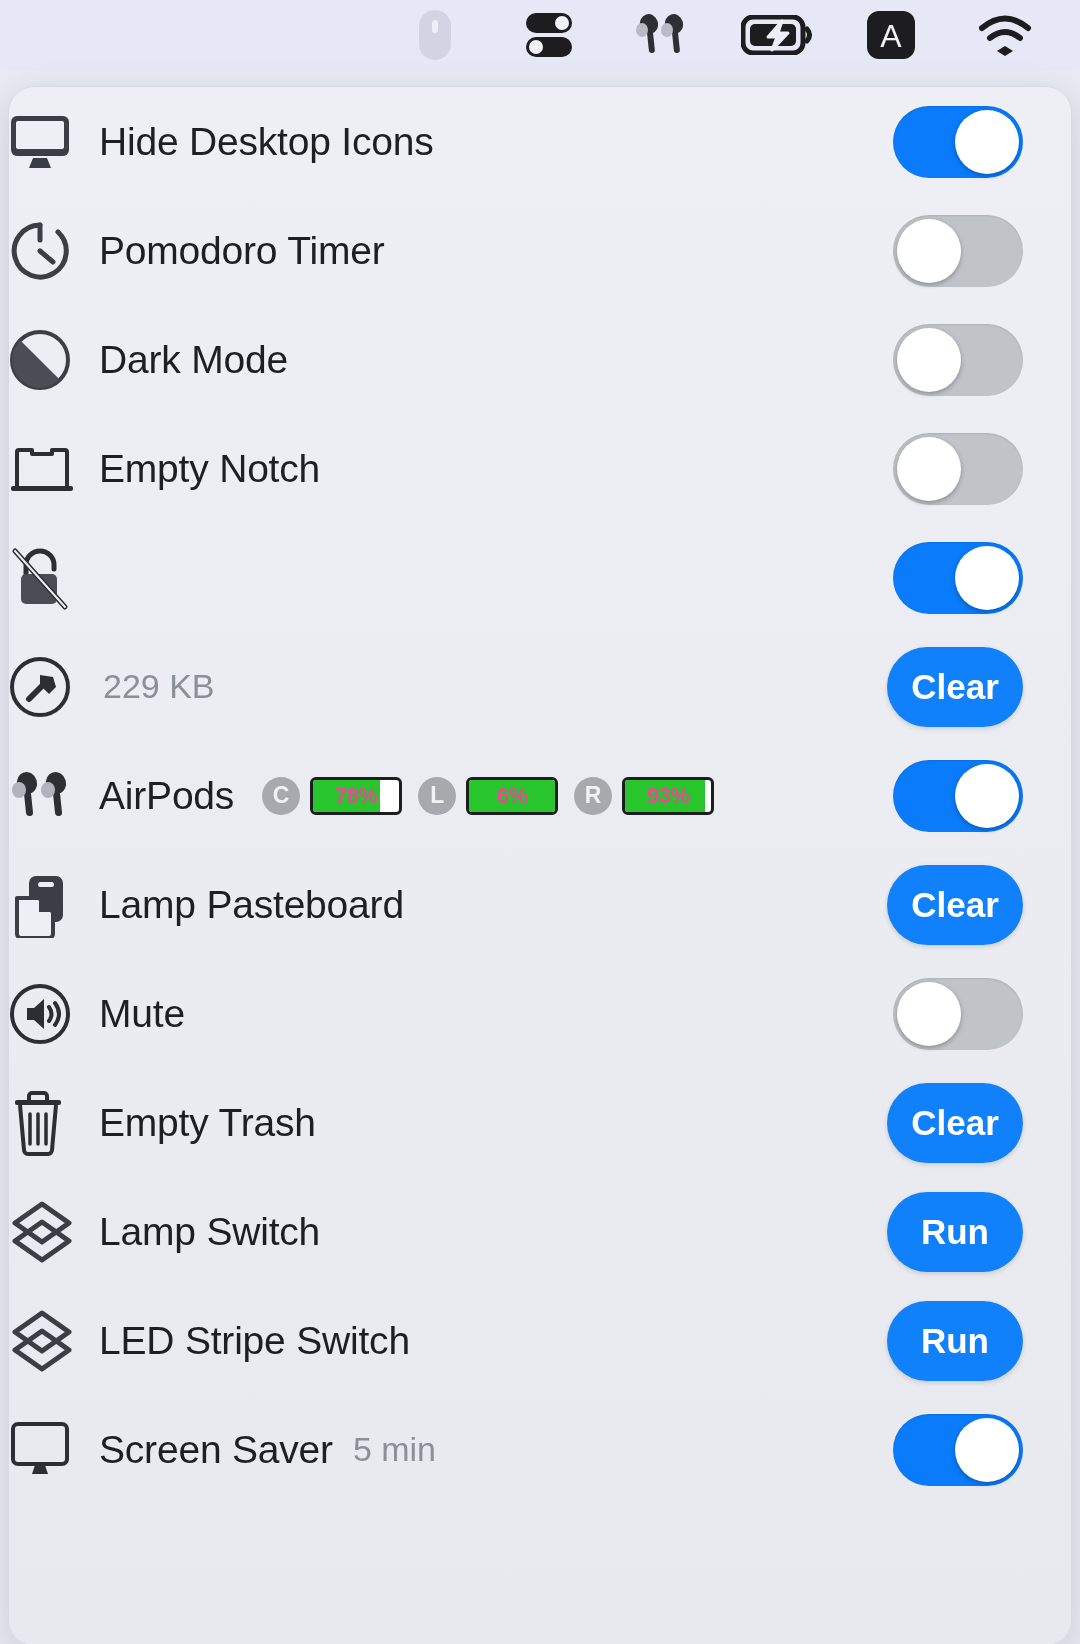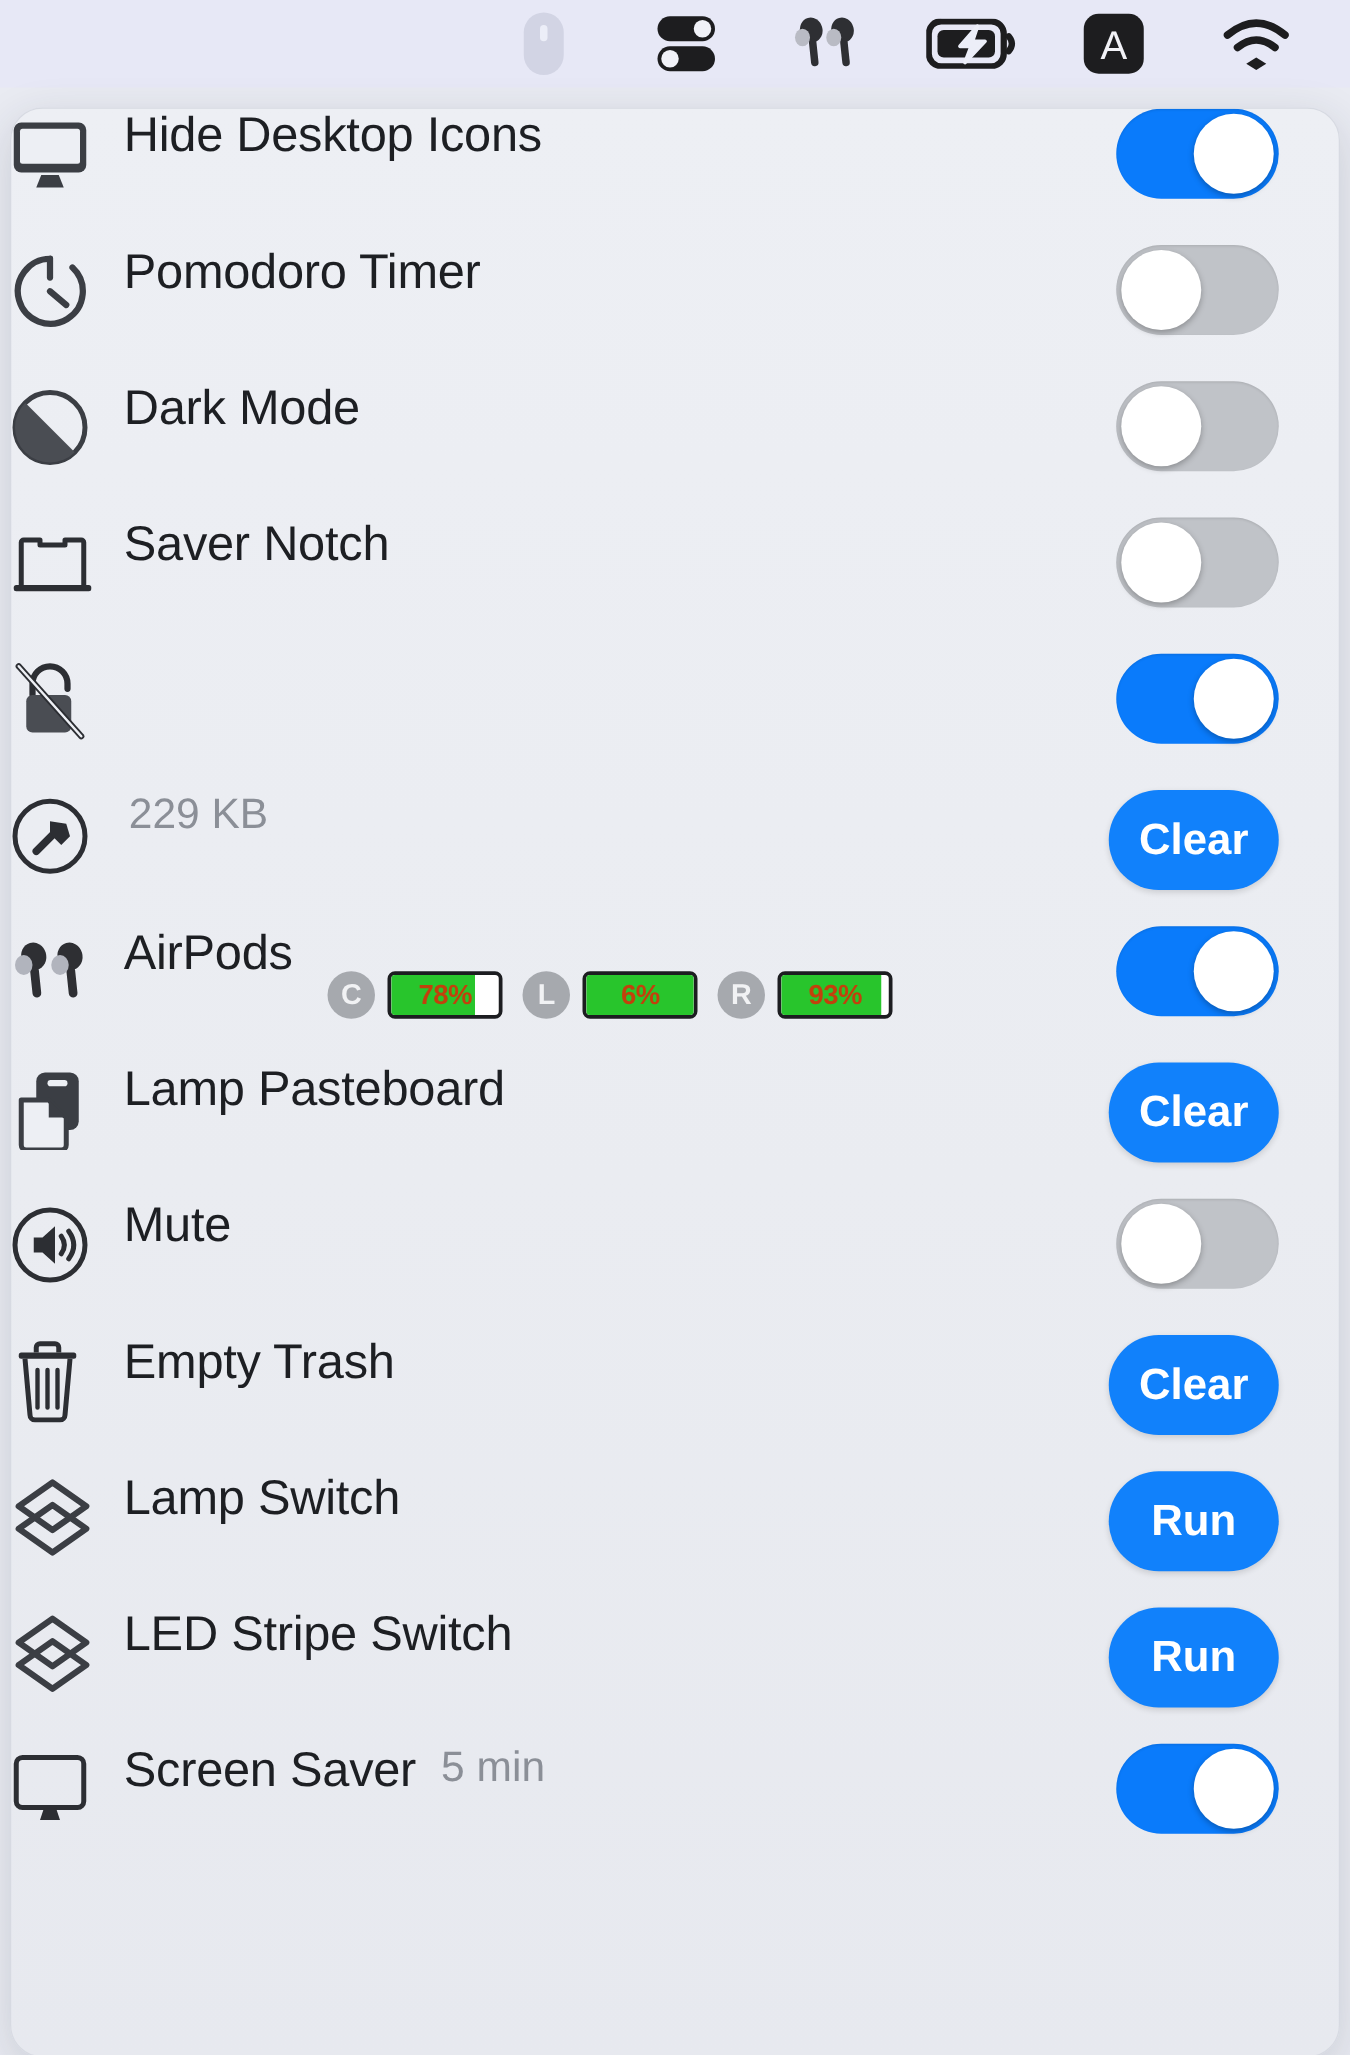--- a/index.html
+++ b/index.html
@@ -69,20 +69,21 @@
     border: 1px solid #d7dae2;
     border-radius: 26px;
     box-shadow: 0 10px 36px rgba(40,44,60,0.16);
     overflow: hidden;
   }
 
   .row {
     position: relative;
     height: 109px;
     display: flex;
+    align-items: center;
     padding-right: 48px;
   }
   .row .icon {
     width: 74px;
     min-width: 74px;
     height: 74px;
     display: flex;
     align-items: center;
     justify-content: flex-start;
     color: #3b3e44;
@@ -182,21 +183,21 @@
     background: #28c52c;
   }
   .bat-text {
     position: absolute;
     left: 0; right: 0; top: 0; bottom: 0;
     display: flex;
     align-items: center;
     justify-content: center;
     font-size: 22px;
     font-weight: bold;
-    color: #c2410c;
+    color: #ec4899;
     letter-spacing: -0.5px;
   }
 </style>
 </head>
 <body>
 
 <div id="menubar">
 
   <div class="mb-item">
     <span>
@@ -318,21 +319,21 @@
       </div>
     </div>
 
     <div class="row">
       <span class="icon">
         <svg width="66" height="54" viewBox="0 0 66 54">
           <path d="M8 44 V10 a2 2 0 0 1 2 -2 h13 v4 h20 v-4 h13 a2 2 0 0 1 2 2 V44" fill="none" stroke="#2c2e33" stroke-width="4" stroke-linejoin="round"></path>
           <rect x="2" y="44" width="62" height="5" rx="2" fill="#2c2e33"></rect>
         </svg>
       </span>
-      <span class="label">Saver Notch</span>
+      <span class="label">Empty Notch</span>
       <span class="spacer"></span>
       <div class="toggle">
         <div class="knob"></div>
       </div>
     </div>
 
     <div class="row">
       <span class="icon">
         <svg width="62" height="66" viewBox="0 0 62 66">
           <path d="M17 29 V20 a14 14 0 0 1 28 0 v4" fill="none" stroke="#2c2e33" stroke-width="5" stroke-linecap="round"></path>

